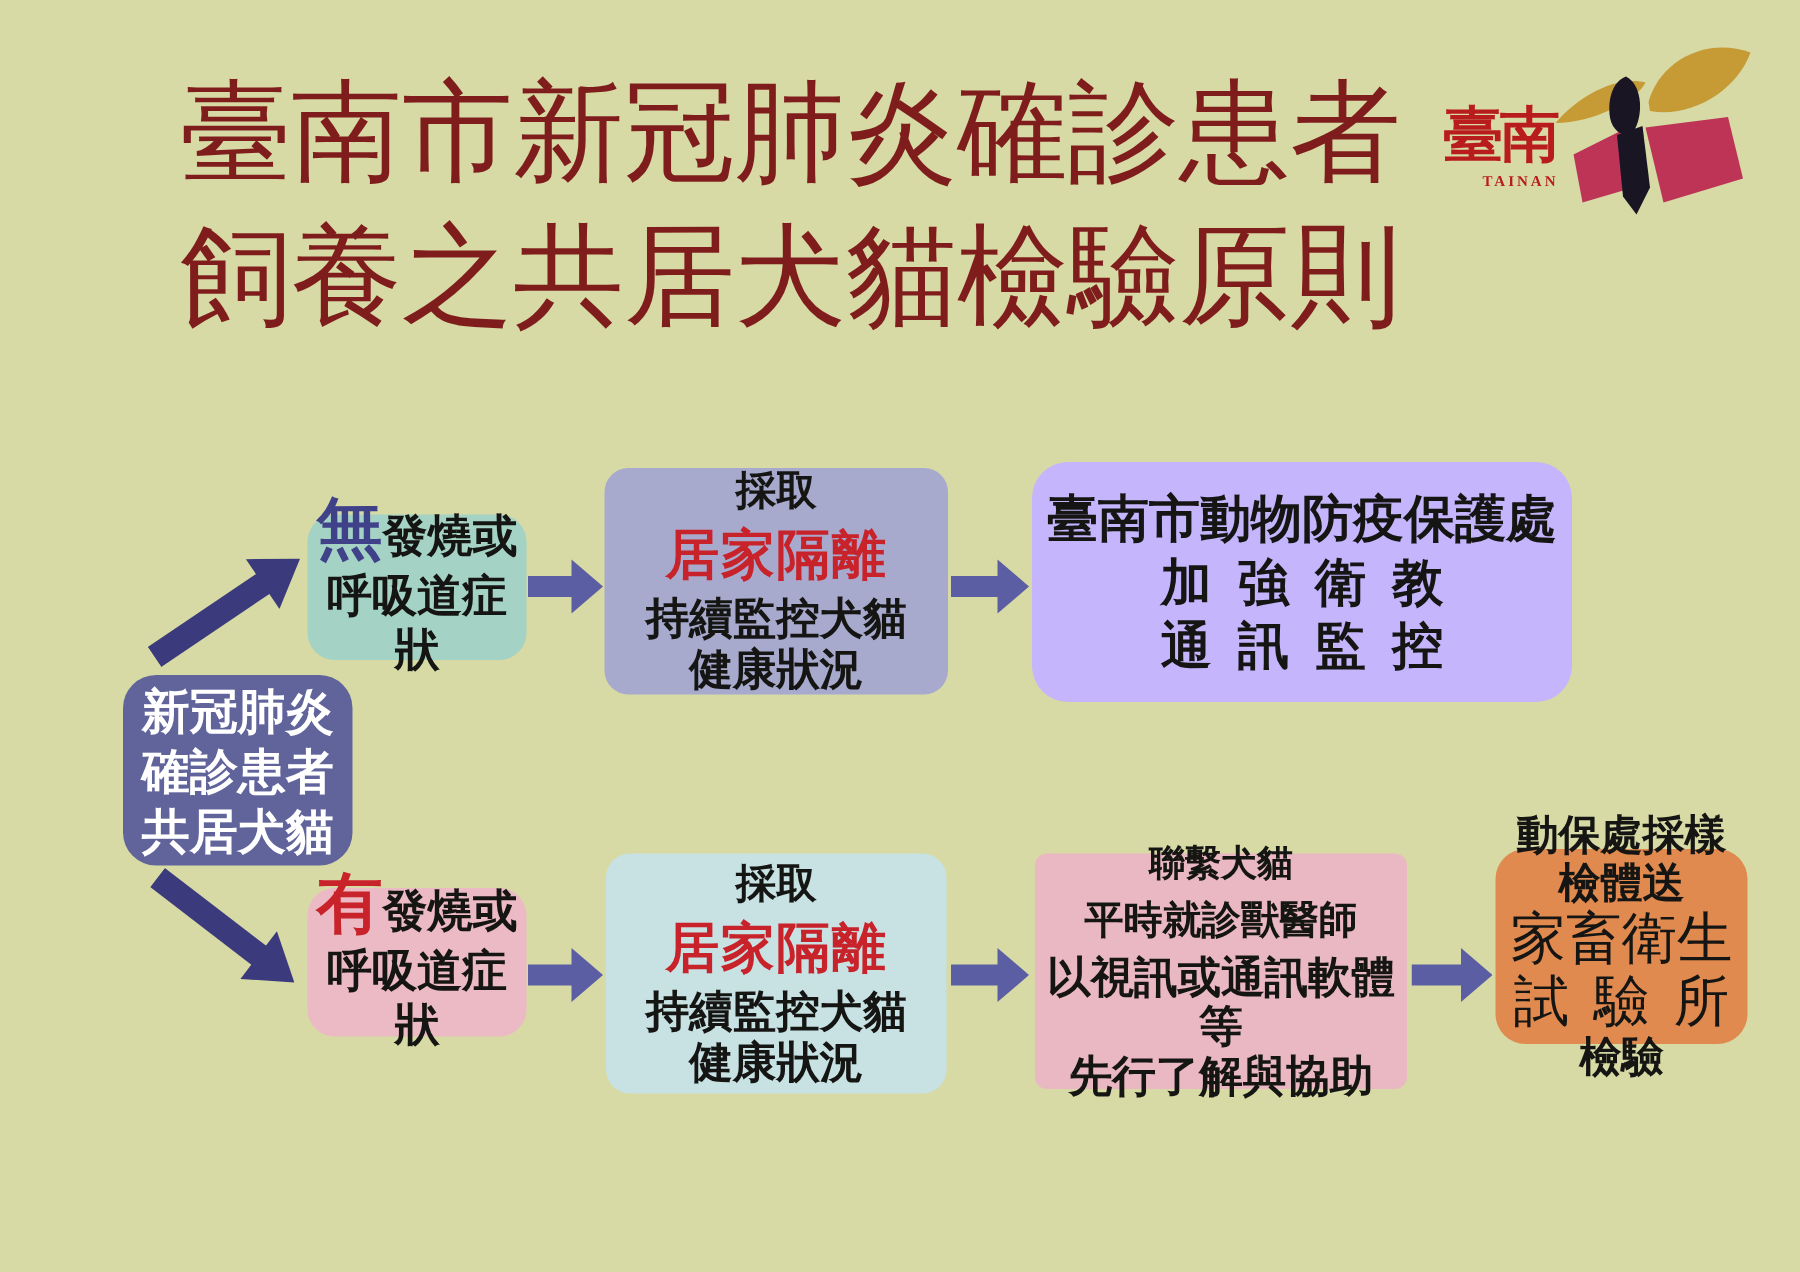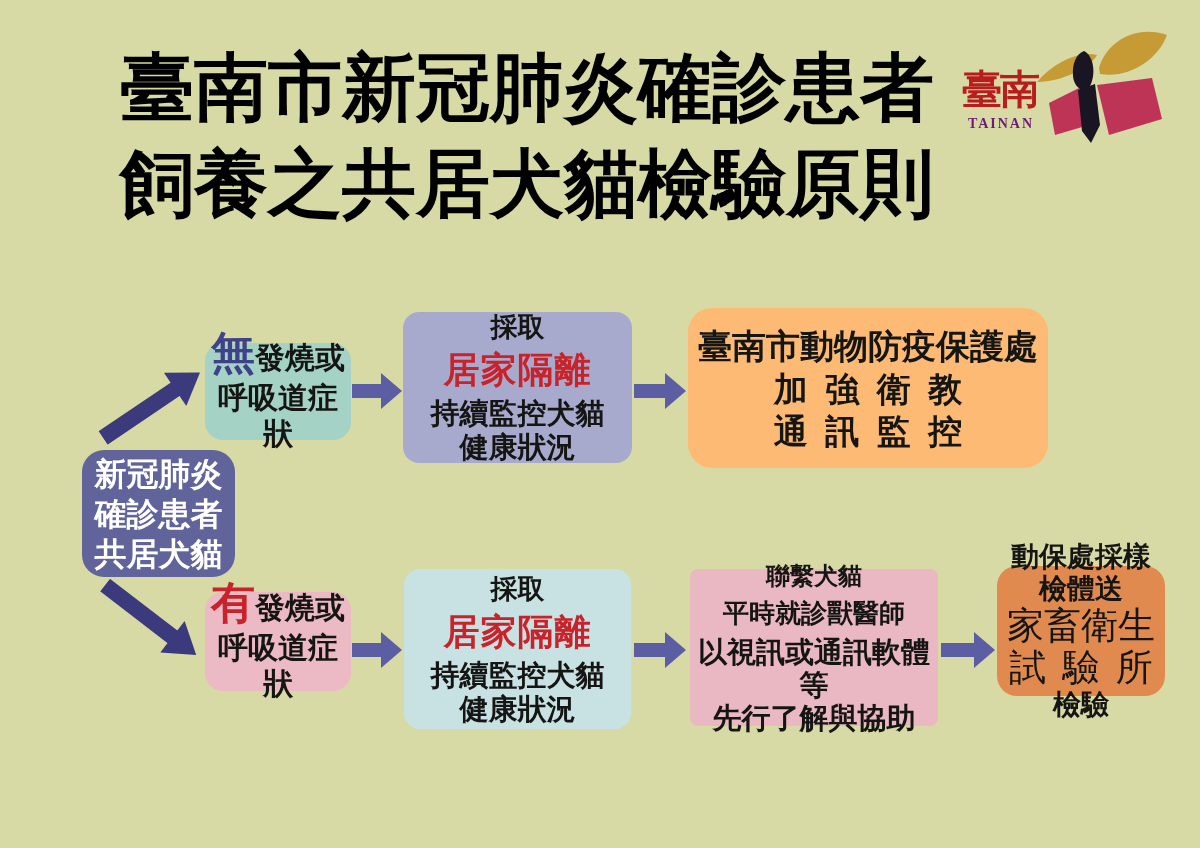--- a/index.html
+++ b/index.html
@@ -7,36 +7,36 @@
     width:1200px;height:848px;
     background:#d7daa5;
     font-family:"Liberation Sans","DejaVu Sans",sans-serif;
     position:relative;overflow:hidden;
   }
   #canvas{position:absolute;left:0;top:0;width:1200px;height:848px;}
 
   
   .poster-title{
     position:absolute;left:120px;top:40px;width:830px;
-    font-size:74px;font-weight:700;color:#000000;
+    font-size:74px;font-weight:400;color:#7f1d1d;
     line-height:96px;letter-spacing:0px;white-space:nowrap;
   }
 
   
   .logo-zh{
     position:absolute;left:962px;top:62px;width:76px;
     font-family:"Liberation Serif","DejaVu Serif",serif;
     font-size:40px;font-weight:900;color:#b91c1c;
     letter-spacing:-2px;white-space:nowrap;
   }
   .logo-en{
     position:absolute;left:963px;top:116px;width:76px;
     font-family:"Liberation Serif","DejaVu Serif",serif;
-    font-size:14px;font-weight:600;color:#701a75;
-    letter-spacing:2px;text-align:center;white-space:nowrap;
+    font-size:10px;font-weight:600;color:#b91c1c;
+    letter-spacing:2px;text-align:right;white-space:nowrap;
   }
   .logo-flower{position:absolute;left:1036px;top:22px;}
 
   
   .box{
     position:absolute;display:flex;flex-direction:column;
     align-items:center;justify-content:center;
     text-align:center;color:#151513;font-weight:700;
   }
   .box-root{
@@ -66,21 +66,21 @@
   .box-action-bottom{
     left:404px;top:569px;width:227px;height:160px;
     background:#c8e2e4;border-radius:16px;
   }
   .action-l1{font-size:27px;line-height:33px;font-weight:800;}
   .action-hl{font-size:36px;line-height:52px;font-weight:900;color:#c8232a;letter-spacing:1px;}
   .action-l3{font-size:29px;line-height:34px;font-weight:800;}
 
   .box-result-top{
     left:688px;top:308px;width:360px;height:160px;
-    background:#fdba74;border-radius:24px;
+    background:#c4b5fd;border-radius:24px;
   }
   .result-l1{font-size:34px;line-height:44px;font-weight:800;}
   .result-spaced{font-size:34px;line-height:42px;font-weight:800;word-spacing:8px;}
 
   .box-contact{
     left:690px;top:569px;width:248px;height:157px;
     background:#e9b8c2;border-radius:8px;
   }
   .contact-l1{font-size:24px;line-height:30px;font-weight:800;}
   .contact-l2{font-size:26px;line-height:45px;font-weight:900;}

